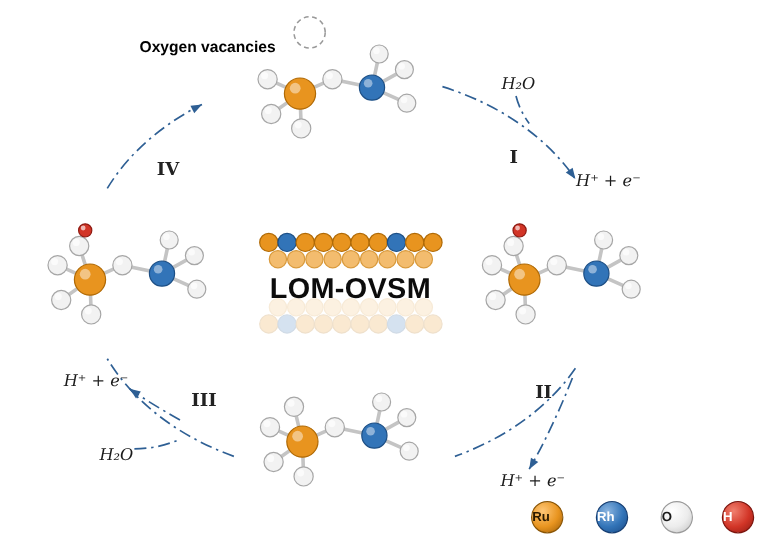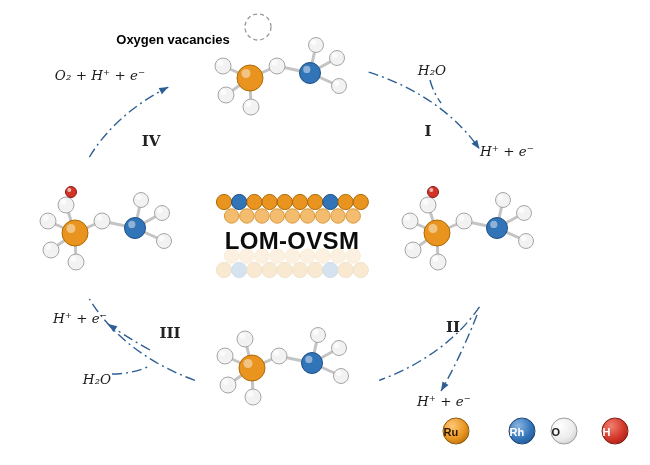--- a/index.html
+++ b/index.html
@@ -11,21 +11,21 @@
   .lbl{position:absolute;transform:translate(-50%,-50%);white-space:nowrap;color:#111;}
   .formula{font-family:"DejaVu Serif","Liberation Serif",serif;font-style:italic;font-size:13.5px;color:#1a1a1a;}
   .step{font-family:"DejaVu Serif","Liberation Serif",serif;font-weight:bold;font-style:normal;font-size:15px;color:#222;}
   .ovl{font-weight:bold;font-size:13px;color:#000;}
   .title{font-weight:bold;font-size:24px;letter-spacing:.3px;color:#0c0c0c;}
 
   
   .lg{position:absolute;width:25px;height:25px;border-radius:50%;transform:translate(-50%,-50%);
       display:flex;align-items:center;font-size:11px;font-weight:bold;}
   .sw-ru{background:radial-gradient(circle at 35% 30%,#ffc777,#e8941f 55%,#9c5d08);color:#2b1a00;border:1px solid #8a5505;}
-  .sw-rh{background:radial-gradient(circle at 35% 30%,#8ab4e0,#3274b8 55%,#1b4a85);color:#ffffff;border:1px solid #173f73;margin-left:12px;}
+  .sw-rh{background:radial-gradient(circle at 35% 30%,#8ab4e0,#3274b8 55%,#1b4a85);color:#ffffff;border:1px solid #173f73;}
   .sw-o {background:radial-gradient(circle at 35% 30%,#ffffff,#ececec 55%,#c2c2c2);color:#1a1a1a;border:1px solid #9a9a9a;}
   .sw-h {background:radial-gradient(circle at 35% 30%,#f0806f,#d23527 55%,#8f1a12);color:#ffffff;border:1px solid #7c150e;}
 
   
   .arc path{fill:none;stroke:#2e5f94;stroke-width:1.4;stroke-dasharray:10 4 2 4;}
   .ah{fill:#2e5f94;stroke:none;}
   .bond line,.bondl{stroke:#c4c4c4;stroke-width:3;stroke-linecap:round;}
   .aRu{fill:#e8941f;stroke:#b06a06;stroke-width:1;}
   .aRu2{fill:#f3bc6e;stroke:#d99a3c;stroke-width:1;}
   .aRh{fill:#3274b8;stroke:#1d4f85;stroke-width:1;}
@@ -162,30 +162,29 @@
         <use href="#lattice"></use>
       </g>
 
     <use href="#mol" transform="translate(250,78)"></use>
     <use href="#molOH" transform="translate(437,233)"></use>
     <use href="#molTopO" transform="translate(252,368)"></use>
     <use href="#molOH" transform="translate(75,233)"></use>
   </svg>
 
   <div class="lbl ovl" style="left:173px;top:39px">Oxygen vacancies</div>
-  <div class="lbl formula" style="left:100px;top:75px">O₂ + H⁺ + e⁻</div>
   <div class="lbl formula" style="left:432px;top:70px">H₂O</div>
   <div class="lbl step" style="left:428px;top:131px">I</div>
   <div class="lbl formula" style="left:507px;top:151px">H⁺ + e⁻</div>
   <div class="lbl step" style="left:453px;top:327px">II</div>
   <div class="lbl formula" style="left:444px;top:401px">H⁺ + e⁻</div>
   <div class="lbl step" style="left:170px;top:333px">III</div>
   <div class="lbl formula" style="left:80px;top:318px">H⁺ + e⁻</div>
   <div class="lbl formula" style="left:97px;top:379px">H₂O</div>
-  <div class="lbl step" style="left:151px;top:141px">IV</div>
+  <div class="lbl step" style="left:140px;top:141px">IV</div>
   <div class="lbl title" style="left:292px;top:241px">LOM-OVSM</div>
 
   <div class="lg sw-ru" style="left:456px;top:431px">
     <span>Ru</span>
   </div>
   <div class="lg sw-rh" style="left:510px;top:431px">
     <span>Rh</span>
   </div>
   <div class="lg sw-o" style="left:564px;top:431px">
     <span>O</span>

